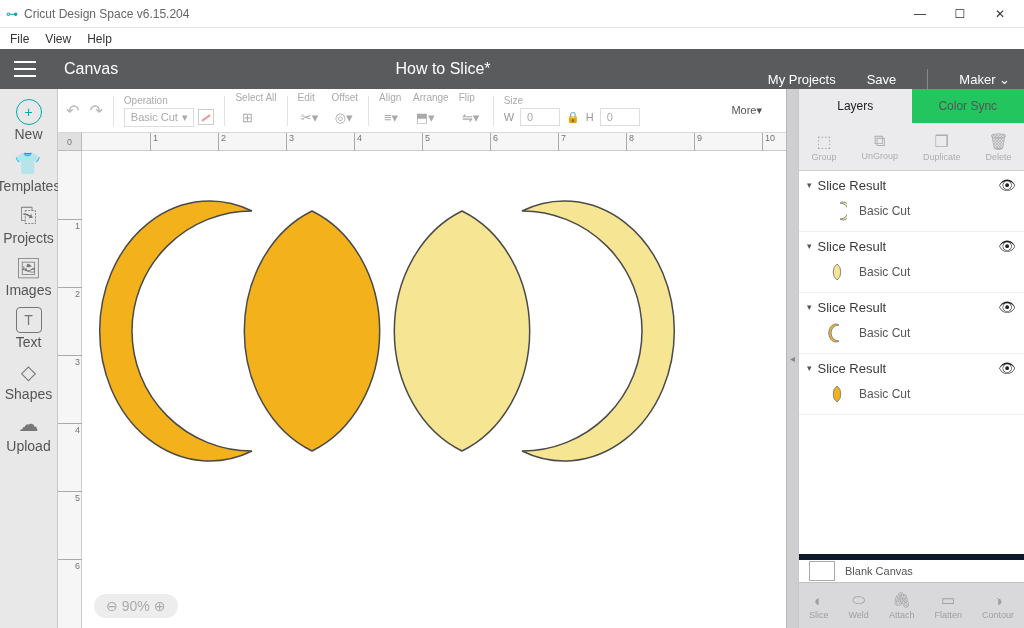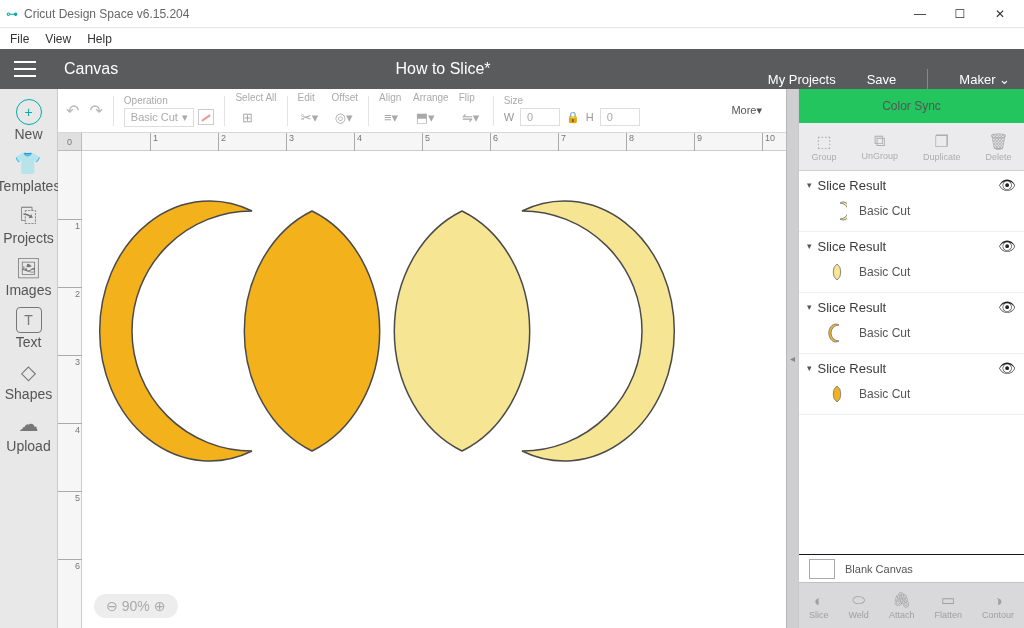--- a/index.html
+++ b/index.html
@@ -60,21 +60,21 @@
 .layerlist { flex:1; overflow:auto; background:#fff; }
 .layer { border-bottom:1px solid #eee; padding:6px 8px 8px 8px; }
 .layer .head { display:flex; align-items:center; gap:6px; color:#3a3a3a; font-size:13px; }
 .layer .head .caret { font-size:9px; color:#555; }
 .layer .head .eye { margin-left:auto; font-size:14px; color:#222; }
 .layer .sub { display:flex; align-items:center; gap:10px; padding:6px 0 0 18px; }
 .layer .sub .thumb { width:24px; height:24px; display:flex; align-items:center; justify-content:center; }
 .layer .sub .txt { font-size:12px; color:#555; }
 .panelexpand { width:12px; background:#cfcfd1; border-left:1px solid #b7b7b9; display:flex; align-items:center; justify-content:center; color:#888; font-size:10px; }
 
-.bottomrow { height:28px; background:#fff; border-top:1px solid #0f172a; display:flex; align-items:center; padding:8px 10px; gap:10px; font-size:11px; color:#555; }
+.bottomrow { height:28px; background:#fff; border-top:6px solid #0f172a; display:flex; align-items:center; padding:8px 10px; gap:10px; font-size:11px; color:#555; }
 .matswatch { width:26px; height:20px; background:#fff; border:1px solid #aaa; }
 .bottomtools { height:46px; background:#d9d9db; display:flex; justify-content:space-around; align-items:center; border-top:1px solid #c0c0c2; }
 .bottomtools .bt { display:flex; flex-direction:column; align-items:center; gap:1px; color:#a0a0a3; font-size:9px; }
 .bottomtools .bt .ic { font-size:15px; }
 </style>
 </head>
 <body>
 
 <div class="titlebar">
   <span class="logo">⊶</span>
@@ -255,20 +255,21 @@
       <span>⊖</span>
       <span>90%</span>
       <span>⊕</span>
     </div>
   </div>
 
   <div class="panelexpand">◂</div>
 
   <div class="rightpanel">
     <div class="tabs">
+      <div class="tab active">Layers</div>
       <div class="tab">Color Sync</div>
     </div>
     <div class="layerops">
       <div class="op">
           <span class="ic">⬚</span>
           <span>Group</span>
         </div>
       <div class="op">
           <span class="ic">⧉</span>
           <span>UnGroup</span>

